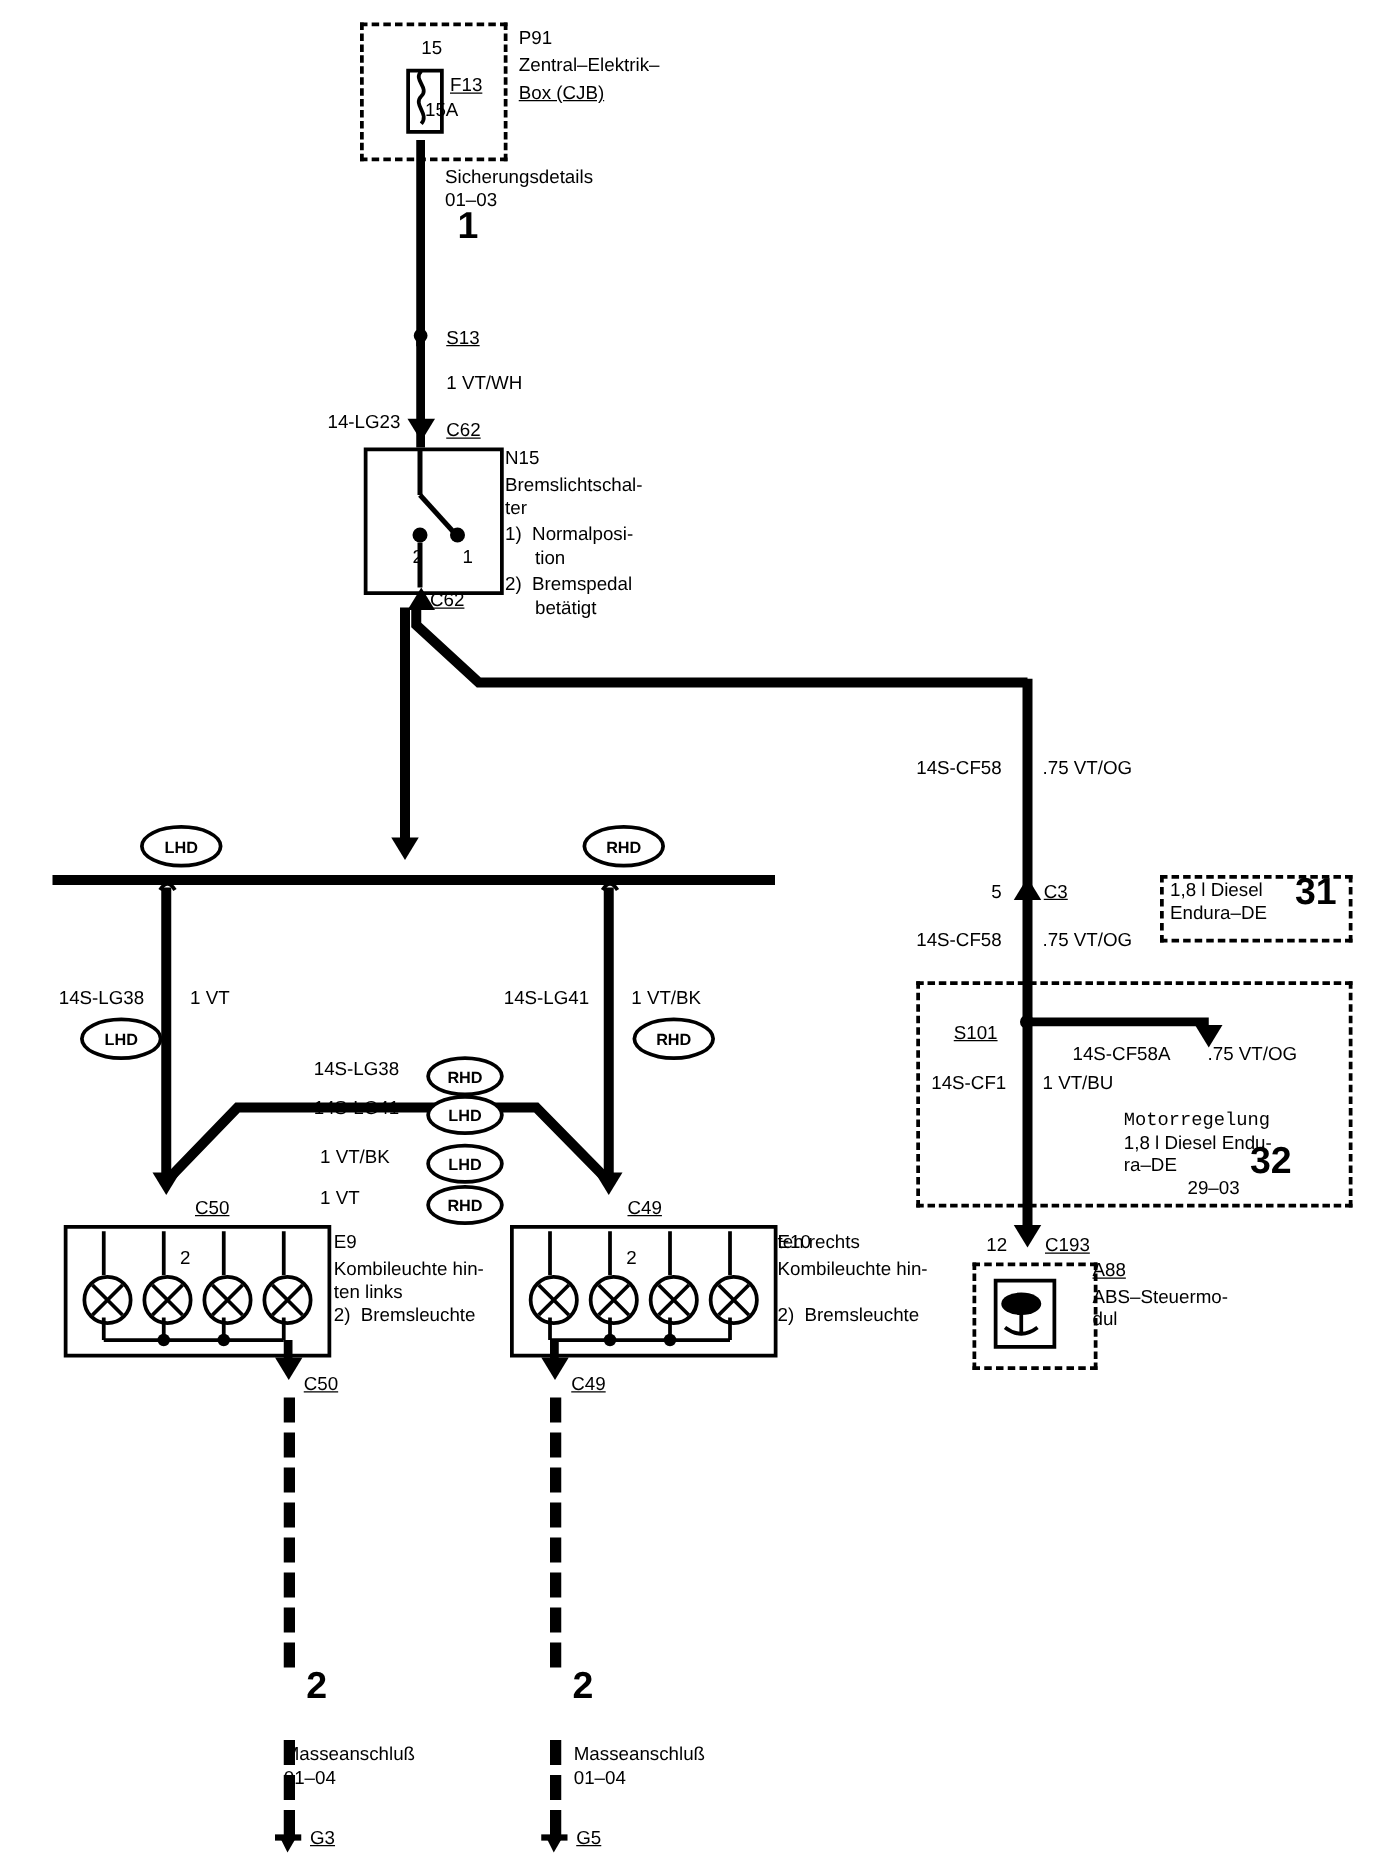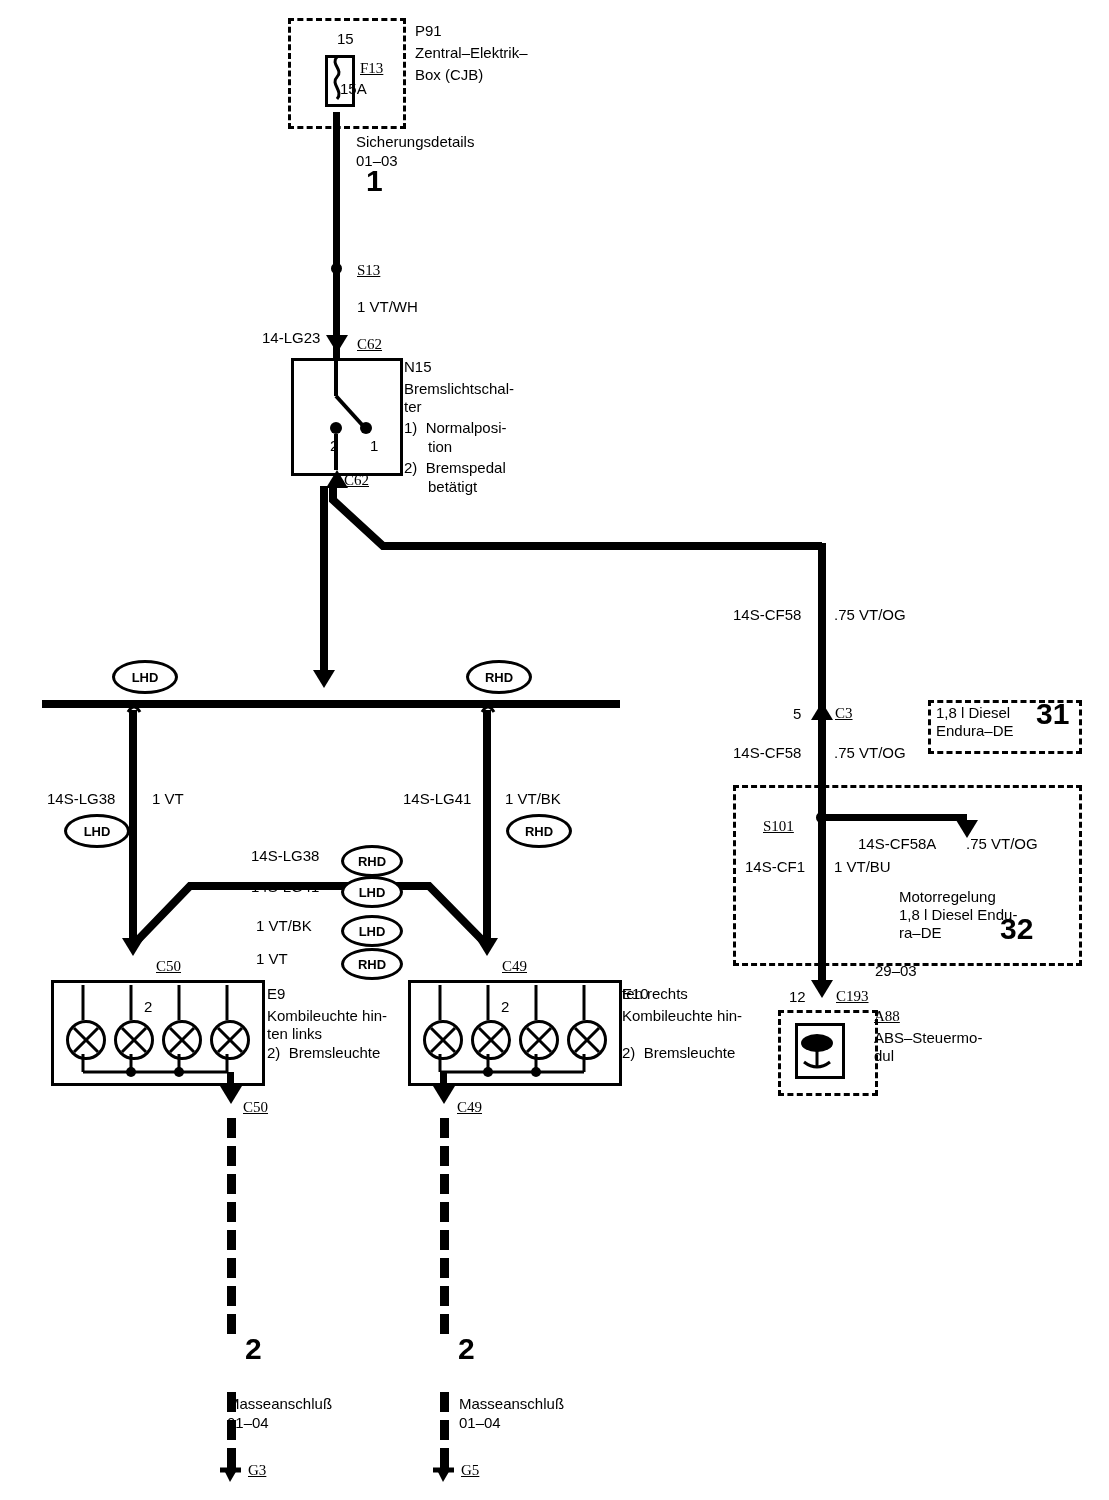--- a/index.html
+++ b/index.html
@@ -6,21 +6,21 @@
   body{font-family:"Liberation Sans", sans-serif;color:#000;}
   #sheet{position:relative;width:1109px;height:1500px;background:#fff;overflow:hidden;}
   .lbl{position:absolute;font-size:15px;line-height:17px;white-space:pre;}
   .big{font-size:30px;font-weight:bold;}
   .wire{position:absolute;background:#000;}
   .thick-v{width:7px;}
   .thick-h{height:7px;}
   .box{position:absolute;border:3px solid #000;background:transparent;}
   .dash{position:absolute;border:3px dashed #000;background:transparent;}
   .dot{position:absolute;width:11px;height:11px;background:#000;border-radius:50%;}
-  .und{text-decoration:underline;font-family:Liberation Serif, serif;}
+  .und{text-decoration:underline;}
   .oval{position:absolute;border:3px solid #000;border-radius:50%;display:flex;align-items:center;justify-content:center;font-size:13px;font-weight:bold;background:#fff;}
   .lamp{position:absolute;border:3px solid #000;border-radius:50%;background:#fff;}
   .lamp:before,.lamp:after{content:"";position:absolute;left:50%;top:50%;width:100%;height:3px;background:#000;transform-origin:center;}
   .lamp:before{transform:translate(-50%,-50%) rotate(45deg);}
   .lamp:after{transform:translate(-50%,-50%) rotate(-45deg);}
   .arrow-d{position:absolute;width:0;height:0;border-left:11px solid transparent;border-right:11px solid transparent;border-top:18px solid #000;}
   .arrow-u{position:absolute;width:0;height:0;border-left:11px solid transparent;border-right:11px solid transparent;border-bottom:18px solid #000;}
   .dashseg{position:absolute;width:9px;background:#000;}
   svg{position:absolute;left:0;top:0;overflow:visible;}
 </style>
@@ -33,21 +33,21 @@
   <div class="lbl" style="left:337px;top:30px;">15</div>
 
   <div class="box" style="left:325px;top:55px;width:24px;height:46px;"></div>
   <svg width="1109" height="1500">
     <path d="M337 57 C 330 64, 344 70, 337 77 C 330 84, 344 91, 337 99" stroke="#000" stroke-width="3" fill="none"></path>
   </svg>
   <div class="lbl und" style="left:360px;top:60px;">F13</div>
   <div class="lbl" style="left:340px;top:80px;">15A</div>
   <div class="lbl" style="left:415px;top:22px;">P91</div>
   <div class="lbl" style="left:415px;top:44px;">Zentral–Elektrik–</div>
-  <div class="lbl" style="left:415px;top:66px;">Box (CJB)</div>
+  <div class="lbl" style="left:415px;top:66px;text-decoration:underline;">Box (CJB)</div>
 
   <div class="wire thick-v" style="left:333px;top:112px;width:7px;height:165px;"></div>
   <div class="lbl" style="left:356px;top:133px;">Sicherungsdetails</div>
   <div class="lbl" style="left:356px;top:152px;">01–03</div>
   <div class="lbl big" style="left:366px;top:172px;">1</div>
 
   <div class="dot" style="left:331px;top:263px;"></div>
   <div class="lbl und" style="left:357px;top:262px;">S13</div>
 
   <div class="wire thick-v" style="left:333px;top:272px;width:7px;height:86px;"></div>
@@ -100,24 +100,24 @@
 
   <div class="dash" style="left:733px;top:785px;width:343px;height:175px;"></div>
   <div class="dot" style="left:816px;top:812px;"></div>
   <div class="lbl und" style="left:763px;top:818px;">S101</div>
   <div class="wire thick-h" style="left:820px;top:814px;width:147px;height:7px;"></div>
   <div class="arrow-d" style="left:956px;top:820px;"></div>
   <div class="lbl" style="left:858px;top:835px;">14S-CF58A</div>
   <div class="lbl" style="left:966px;top:835px;">.75 VT/OG</div>
   <div class="lbl" style="left:745px;top:858px;">14S-CF1</div>
   <div class="lbl" style="left:834px;top:858px;">1 VT/BU</div>
-  <div class="lbl" style="left:899px;top:888px;">Motorregelung</div>
+  <div class="lbl" style="left:899px;top:888px;font-family:Liberation Mono, monospace;">Motorregelung</div>
   <div class="lbl" style="left:899px;top:906px;">1,8 l Diesel Endu-</div>
   <div class="lbl" style="left:899px;top:924px;">ra–DE</div>
-  <div class="lbl" style="left:875px;top:942px;margin-top:20px;">29–03</div>
+  <div class="lbl" style="left:950px;top:942px;">29–03</div>
   <div class="lbl big" style="left:1000px;top:920px;">32</div>
 
   <div class="wire thick-v" style="left:818px;top:814px;width:8px;height:172px;"></div>
   <div class="arrow-d" style="left:811px;top:980px;"></div>
   <div class="lbl" style="left:789px;top:988px;">12</div>
   <div class="lbl und" style="left:836px;top:988px;">C193</div>
 
   <div class="dash" style="left:778px;top:1010px;width:94px;height:80px;"></div>
   <div class="box" style="left:795px;top:1023px;width:44px;height:50px;"></div>
   <svg width="1109" height="1500">

